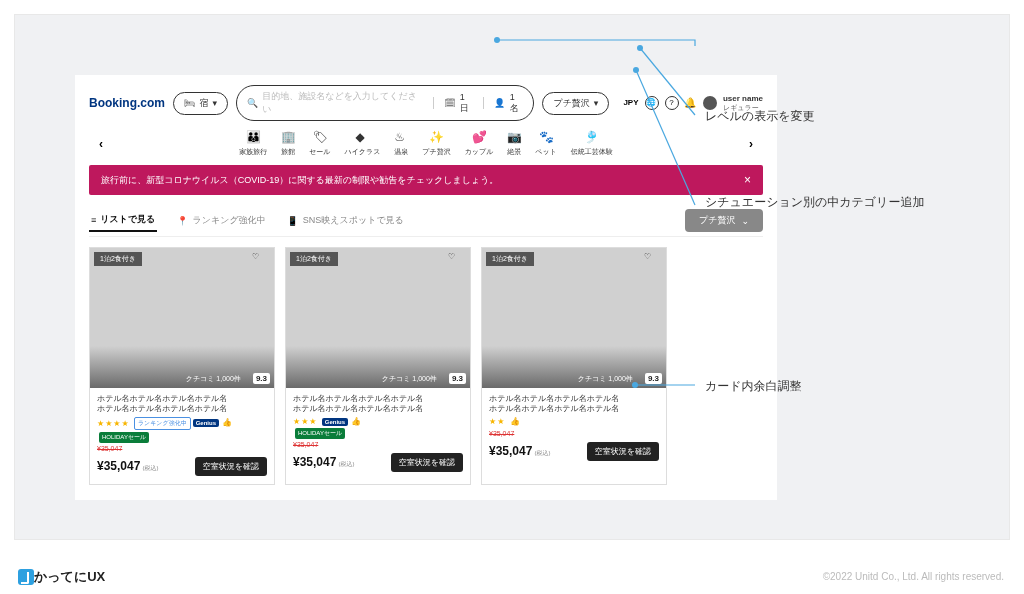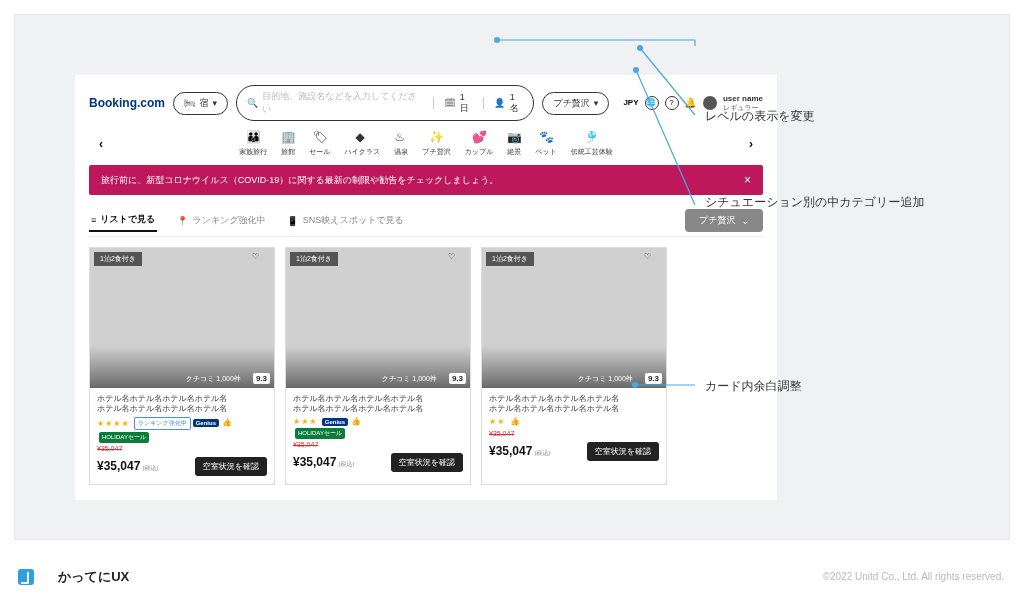--- a/index.html
+++ b/index.html
@@ -74,21 +74,21 @@
   .price-row{ display:flex; justify-content:space-between; align-items:center; margin-top:3px;}
   .price{ font-size:12px; font-weight:700; color:#111;}
   .price .tax{ font-size:6px; font-weight:400; color:#888; margin-left:2px;}
   .cta{ background:#222;color:#fff;font-size:8px; padding:4px 8px; border-radius:3px;}
   
   .annot{ position:absolute; font-size:12px; color:#333; line-height:1.5;}
   svg.arrow{ position:absolute; pointer-events:none; }
   .dot{ fill:#4aa8e0; }
   .aline{ stroke:#4aa8e0; stroke-width:1.2; fill:none;}
   
-  .footer{ position:absolute; left:18px; bottom:8px; display:flex; align-items:center; gap:24px; font-size:13px; font-weight:700; color:#222;}
+  .footer{ position:absolute; left:18px; bottom:8px; display:flex; align-items:center; gap:0; font-size:13px; font-weight:700; color:#222;}
   .footer .logo-sq{ width:16px;height:16px;border-radius:3px;background:#2da0e0; position:relative;}
   .footer .logo-sq::after{content:"";position:absolute;left:3px;top:3px;width:6px;height:10px;border:2px solid #fff;border-top:none;border-left:none;border-radius:0 0 2px 0;}
   .copyright{ position:absolute; right:20px; bottom:12px; font-size:10px; color:#bbb;}
 </style>
 </head>
 <body>
 
 <div class="outer-frame">
 
   <div class="mockup">

